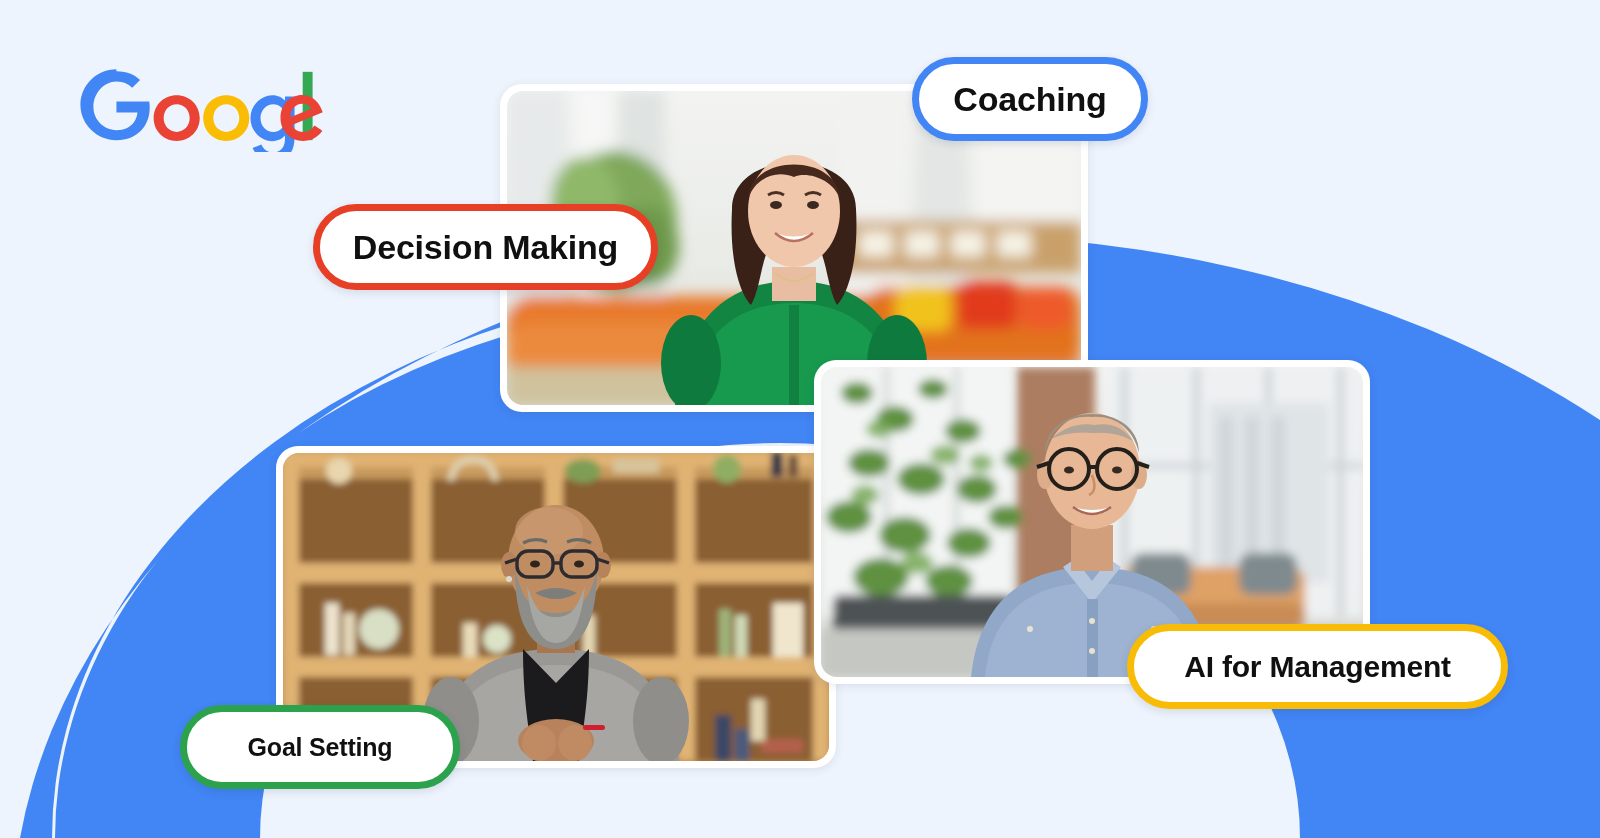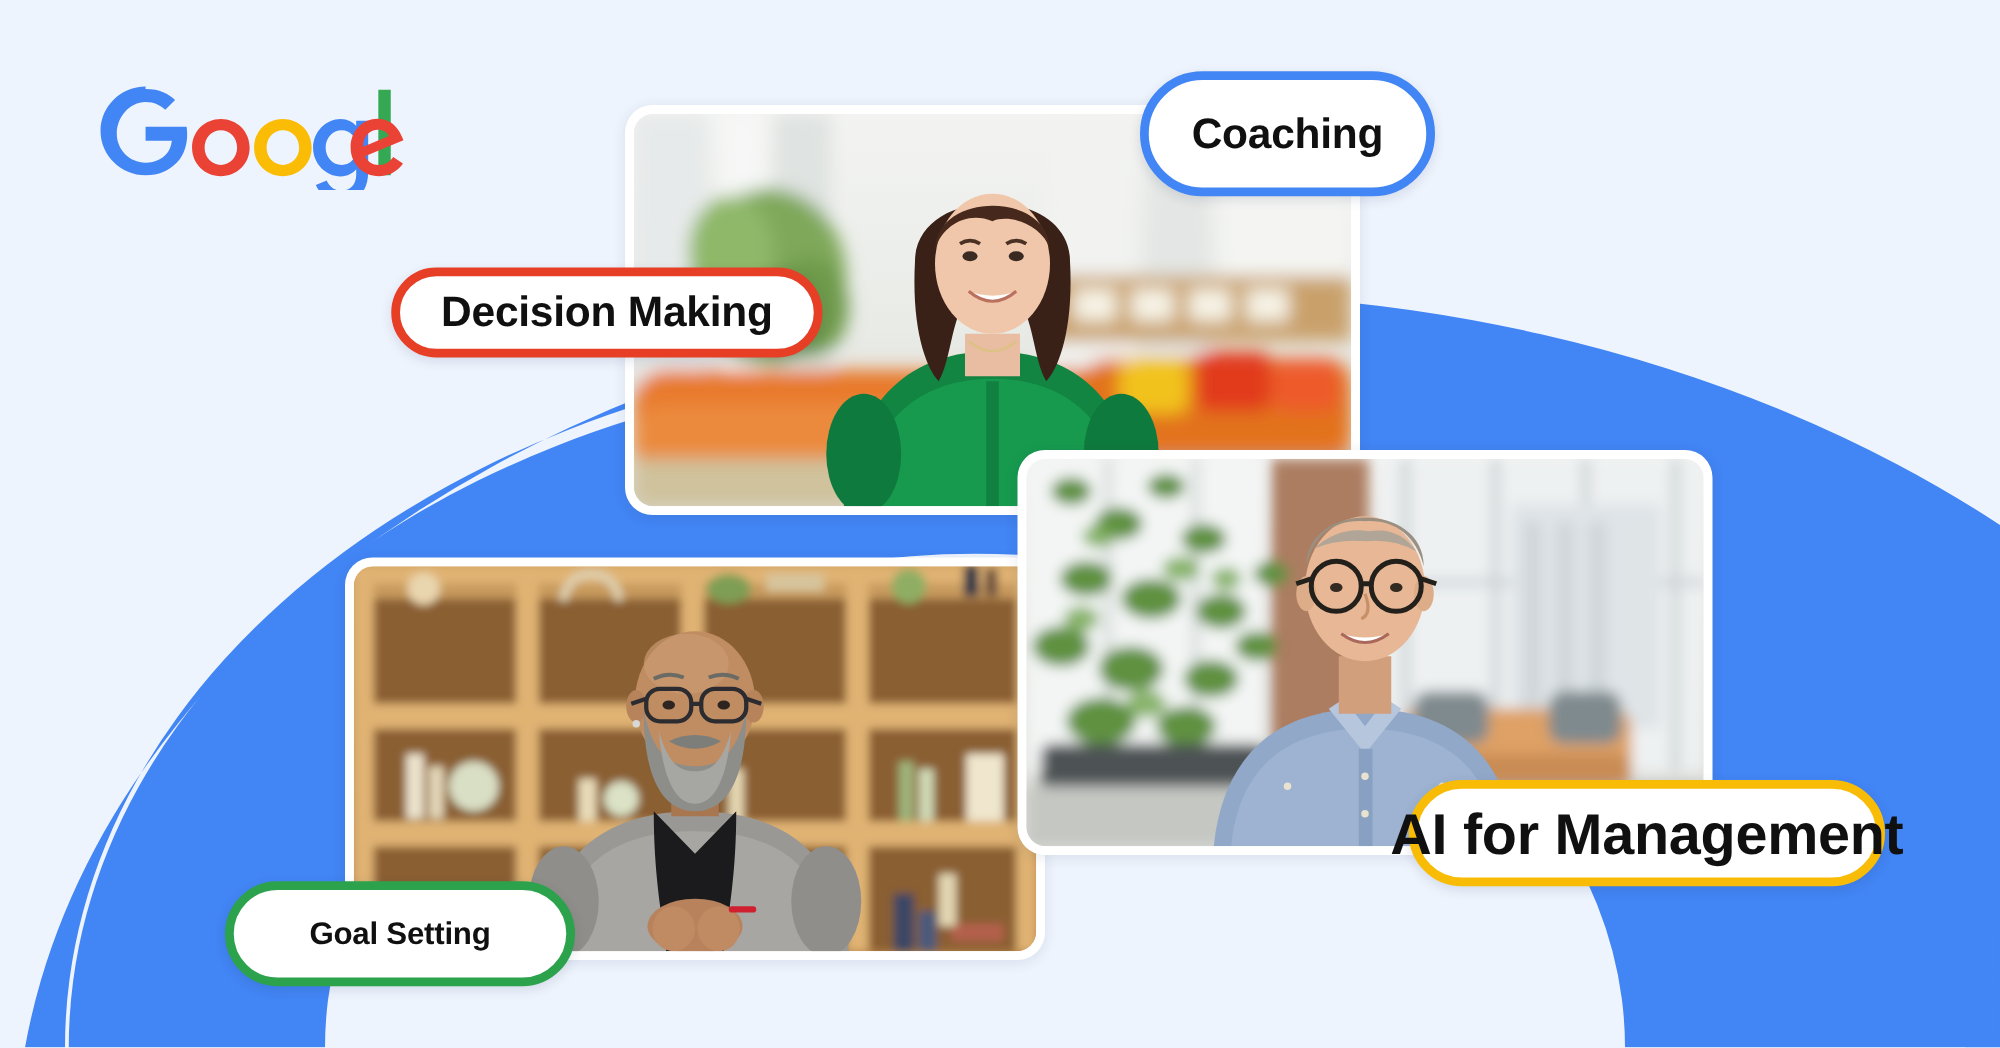--- a/index.html
+++ b/index.html
@@ -67,24 +67,24 @@
     border-width: 7px;
     border-radius: 999px;
     box-sizing: border-box;
     font-weight: 700;
     color: #101010;
     letter-spacing: -0.2px;
     white-space: nowrap;
     box-shadow: 0 3px 9px rgba(30,50,90,0.13);
   }
 
-  #pill-coaching        { left: 912px;  top: 57px;  width: 236px; height: 100px;  font-size: 34px; border-color: #4285F4; }
-  #pill-decision-making { left: 313px;  top: 214px; width: 345px; height: 72px;  font-size: 34px; border-color: #E63F26; }
+  #pill-coaching        { left: 912px;  top: 57px;  width: 236px; height: 84px;  font-size: 34px; border-color: #4285F4; }
+  #pill-decision-making { left: 313px;  top: 204px; width: 345px; height: 86px;  font-size: 34px; border-color: #E63F26; }
   #pill-goal-setting    { left: 180px;  top: 705px; width: 280px; height: 84px;  font-size: 25px; border-color: #2CA24C; }
-  #pill-ai-management   { left: 1127px; top: 624px; width: 381px; height: 85px;  font-size: 46px; border-color: #F9BC06; }
+  #pill-ai-management   { left: 1127px; top: 624px; width: 381px; height: 85px;  font-size: 30px; border-color: #F9BC06; }
 </style>
 </head>
 <body>
 
 <div id="stage">
 
   <svg class="arc-layer" viewBox="0 0 1600 838" preserveAspectRatio="none" aria-hidden="true">
     <defs>
       <clipPath id="stageClip">
           <rect x="0" y="0" width="1600" height="838"></rect>

